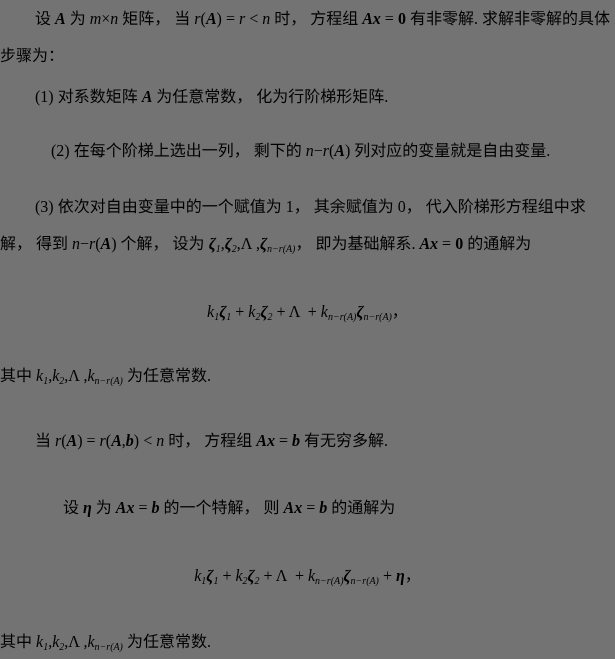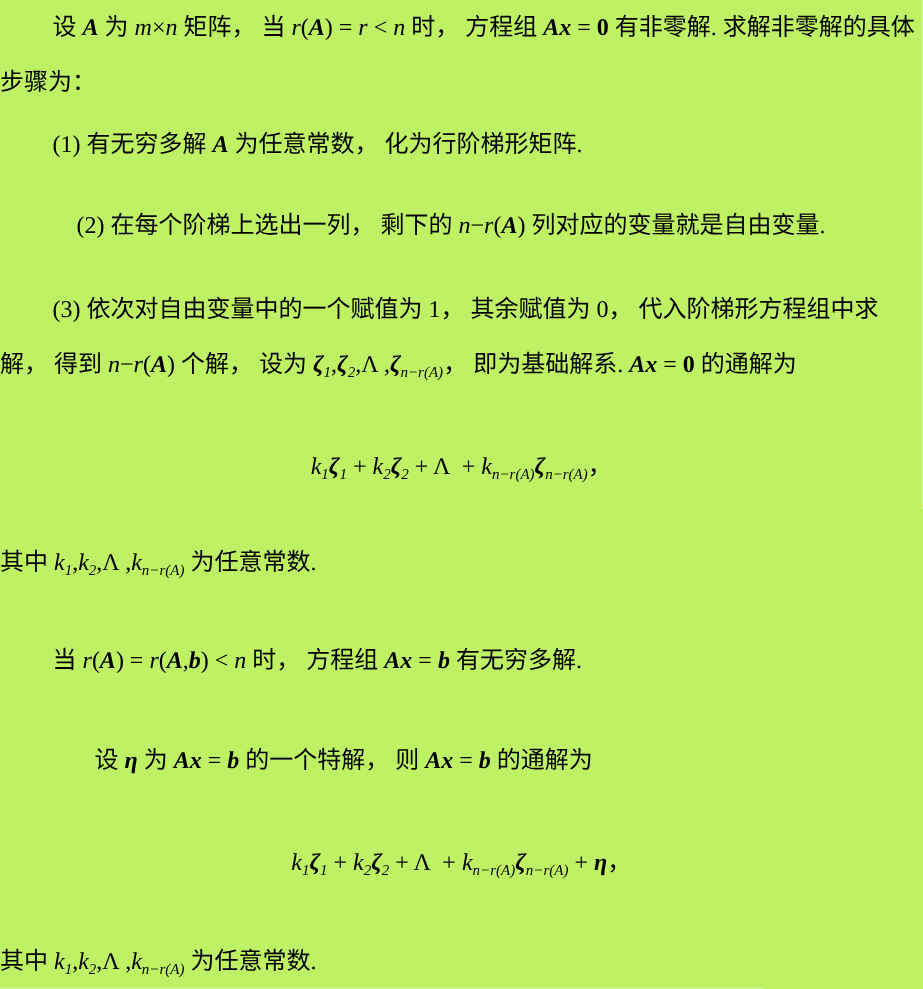--- a/index.html
+++ b/index.html
@@ -1,20 +1,20 @@
 <!DOCTYPE html>
 <html lang="zh-CN"><head>
 <meta charset="utf-8">
 <style>
   html, body { margin: 0; padding: 0; }
   .page {
     position: relative;
     width: 615px;
     height: 659px;
-    background: #bef264;
+    background: #737373;
     color: #000000;
     overflow: hidden;
     font-family: "Liberation Serif", "DejaVu Serif", serif;
   }
   .block {
     position: absolute;
     left: 0;
     width: 615px;
     font-size: 16px;
     line-height: 37px;
@@ -30,21 +30,21 @@
   .run-i  { font-family: "Liberation Serif", "DejaVu Serif", serif; font-style: italic; }
   .run-b  { font-family: "Liberation Serif", "DejaVu Serif", serif; font-style: italic; font-weight: bold; }
   .run-s  { font-family: "Liberation Serif", "DejaVu Serif", serif; font-style: italic; font-size: 10px; vertical-align: -3px; letter-spacing: 0; }
 </style>
 </head>
 <body>
 
 <div class="page">
   <div>
       <div class="block indent" style="top: 0px;"><span class="run-t">设 </span><span class="run-b">A</span><span class="run-t"> 为 </span><span class="run-i">m</span><span class="run-n">×</span><span class="run-i">n</span><span class="run-t"> 矩阵， 当 </span><span class="run-i">r</span><span class="run-n">(</span><span class="run-b">A</span><span class="run-n">) = </span><span class="run-i">r</span><span class="run-n"> &lt; </span><span class="run-i">n</span><span class="run-t"> 时， 方程组 </span><span class="run-b">Ax</span><span class="run-n"> = </span><span class="run-nb">0</span><span class="run-t"> 有非零解. 求解非零解的具体步骤为：</span></div>
-      <div class="block indent" style="top: 78px;"><span class="run-n">(1) </span><span class="run-t">有无穷多解 </span><span class="run-b">A</span><span class="run-t"> 为任意常数， 化为行阶梯形矩阵.</span></div>
+      <div class="block indent" style="top: 78px;"><span class="run-n">(1) </span><span class="run-t">对系数矩阵 </span><span class="run-b">A</span><span class="run-t"> 为任意常数， 化为行阶梯形矩阵.</span></div>
       <div class="block indent" style="top: 132px; padding-left: 16px;"><span class="run-n">(2) </span><span class="run-t">在每个阶梯上选出一列， 剩下的 </span><span class="run-i">n</span><span class="run-n">−</span><span class="run-i">r</span><span class="run-n">(</span><span class="run-b">A</span><span class="run-n">) </span><span class="run-t">列对应的变量就是自由变量.</span></div>
       <div class="block indent" style="top: 188px;"><span class="run-n">(3) </span><span class="run-t">依次对自由变量中的一个赋值为 </span><span class="run-n">1</span><span class="run-t">， 其余赋值为 </span><span class="run-n">0</span><span class="run-t">， 代入阶梯形方程组中求解， 得到 </span><span class="run-i">n</span><span class="run-n">−</span><span class="run-i">r</span><span class="run-n">(</span><span class="run-b">A</span><span class="run-n">) </span><span class="run-t">个解， 设为 </span><span class="run-b">ζ</span><span class="run-s">1</span><span class="run-n">,</span><span class="run-b">ζ</span><span class="run-s">2</span><span class="run-n">,Λ ,</span><span class="run-b">ζ</span><span class="run-s">n−r(A)</span><span class="run-t">， 即为基础解系. </span><span class="run-b">Ax</span><span class="run-n"> = </span><span class="run-nb">0</span><span class="run-t"> 的通解为</span></div>
       <div class="block center" style="top: 293px;"><span class="run-i">k</span><span class="run-s">1</span><span class="run-b">ζ</span><span class="run-s">1</span><span class="run-n"> + </span><span class="run-i">k</span><span class="run-s">2</span><span class="run-b">ζ</span><span class="run-s">2</span><span class="run-n"> + Λ  + </span><span class="run-i">k</span><span class="run-s">n−r(A)</span><span class="run-b">ζ</span><span class="run-s">n−r(A)</span><span class="run-t">，</span></div>
       <div class="block" style="top: 357px;"><span class="run-t">其中 </span><span class="run-i">k</span><span class="run-s">1</span><span class="run-n">,</span><span class="run-i">k</span><span class="run-s">2</span><span class="run-n">,Λ ,</span><span class="run-i">k</span><span class="run-s">n−r(A)</span><span class="run-t"> 为任意常数.</span></div>
       <div class="block indent" style="top: 422px;"><span class="run-t">当 </span><span class="run-i">r</span><span class="run-n">(</span><span class="run-b">A</span><span class="run-n">) = </span><span class="run-i">r</span><span class="run-n">(</span><span class="run-b">A</span><span class="run-n">,</span><span class="run-b">b</span><span class="run-n">) &lt; </span><span class="run-i">n</span><span class="run-t"> 时， 方程组 </span><span class="run-b">Ax</span><span class="run-n"> = </span><span class="run-b">b</span><span class="run-t"> 有无穷多解.</span></div>
       <div class="block indent" style="top: 489px; padding-left: 28px;"><span class="run-t">设 </span><span class="run-b">η</span><span class="run-t"> 为 </span><span class="run-b">Ax</span><span class="run-n"> = </span><span class="run-b">b</span><span class="run-t"> 的一个特解， 则 </span><span class="run-b">Ax</span><span class="run-n"> = </span><span class="run-b">b</span><span class="run-t"> 的通解为</span></div>
       <div class="block center" style="top: 557px;"><span class="run-i">k</span><span class="run-s">1</span><span class="run-b">ζ</span><span class="run-s">1</span><span class="run-n"> + </span><span class="run-i">k</span><span class="run-s">2</span><span class="run-b">ζ</span><span class="run-s">2</span><span class="run-n"> + Λ  + </span><span class="run-i">k</span><span class="run-s">n−r(A)</span><span class="run-b">ζ</span><span class="run-s">n−r(A)</span><span class="run-n"> + </span><span class="run-b">η</span><span class="run-t">，</span></div>
       <div class="block" style="top: 623px;"><span class="run-t">其中 </span><span class="run-i">k</span><span class="run-s">1</span><span class="run-n">,</span><span class="run-i">k</span><span class="run-s">2</span><span class="run-n">,Λ ,</span><span class="run-i">k</span><span class="run-s">n−r(A)</span><span class="run-t"> 为任意常数.</span></div>
     </div>
 </div>

